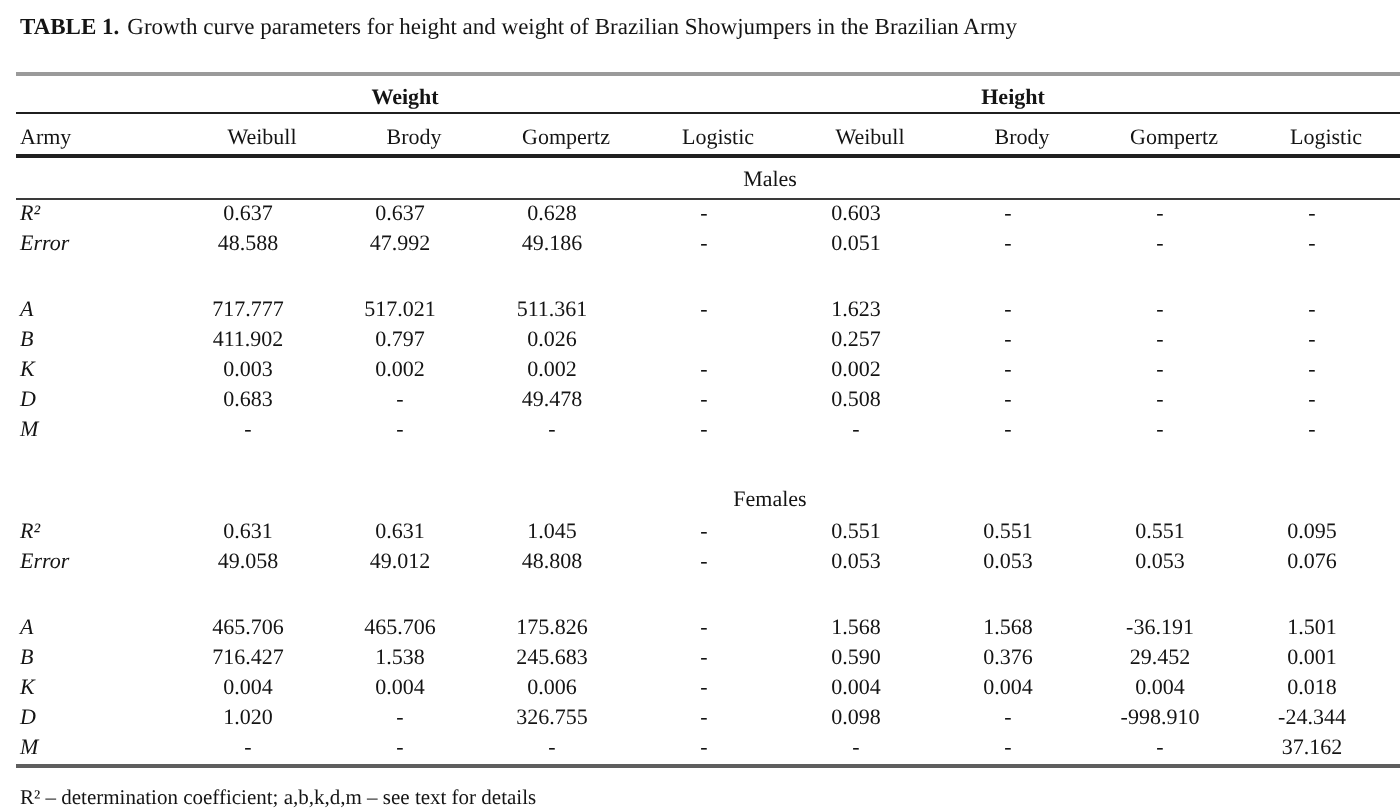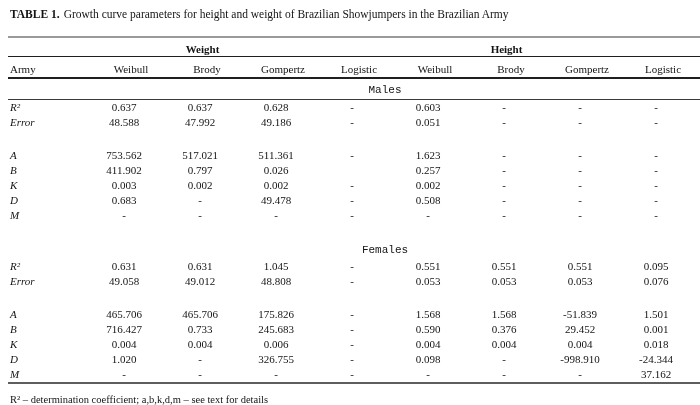--- a/index.html
+++ b/index.html
@@ -66,21 +66,20 @@
 
   
   tr.section-row td {
     height: 18px;
     vertical-align: bottom;
     padding: 0 0 2px 0;
   }
   tr.section-row td.section-label {
     text-align: center;
     padding-right: 24px;
-    font-family: Liberation Mono, monospace;
   }
   tr.section-0 td { border-bottom: 1px solid #3a3a3a; }
 
   
   tbody td {
     height: 15px;
     line-height: 13px;
     vertical-align: middle;
     padding: 0;
   }
@@ -168,21 +167,21 @@
           <td class="value">0.051</td>
           <td class="value">-</td>
           <td class="value">-</td>
           <td class="value">-</td>
         </tr>
         <tr class="row-gap">
           <td colspan="9"></td>
         </tr>
         <tr>
           <td class="row-label">A</td>
-          <td class="value">753.562</td>
+          <td class="value">717.777</td>
           <td class="value">517.021</td>
           <td class="value">511.361</td>
           <td class="value">-</td>
           <td class="value">1.623</td>
           <td class="value">-</td>
           <td class="value">-</td>
           <td class="value">-</td>
         </tr>
         <tr>
           <td class="row-label">B</td>
@@ -261,27 +260,27 @@
           <td colspan="9"></td>
         </tr>
         <tr>
           <td class="row-label">A</td>
           <td class="value">465.706</td>
           <td class="value">465.706</td>
           <td class="value">175.826</td>
           <td class="value">-</td>
           <td class="value">1.568</td>
           <td class="value">1.568</td>
-          <td class="value">-51.839</td>
+          <td class="value">-36.191</td>
           <td class="value">1.501</td>
         </tr>
         <tr>
           <td class="row-label">B</td>
           <td class="value">716.427</td>
-          <td class="value">0.733</td>
+          <td class="value">1.538</td>
           <td class="value">245.683</td>
           <td class="value">-</td>
           <td class="value">0.590</td>
           <td class="value">0.376</td>
           <td class="value">29.452</td>
           <td class="value">0.001</td>
         </tr>
         <tr>
           <td class="row-label">K</td>
           <td class="value">0.004</td>

